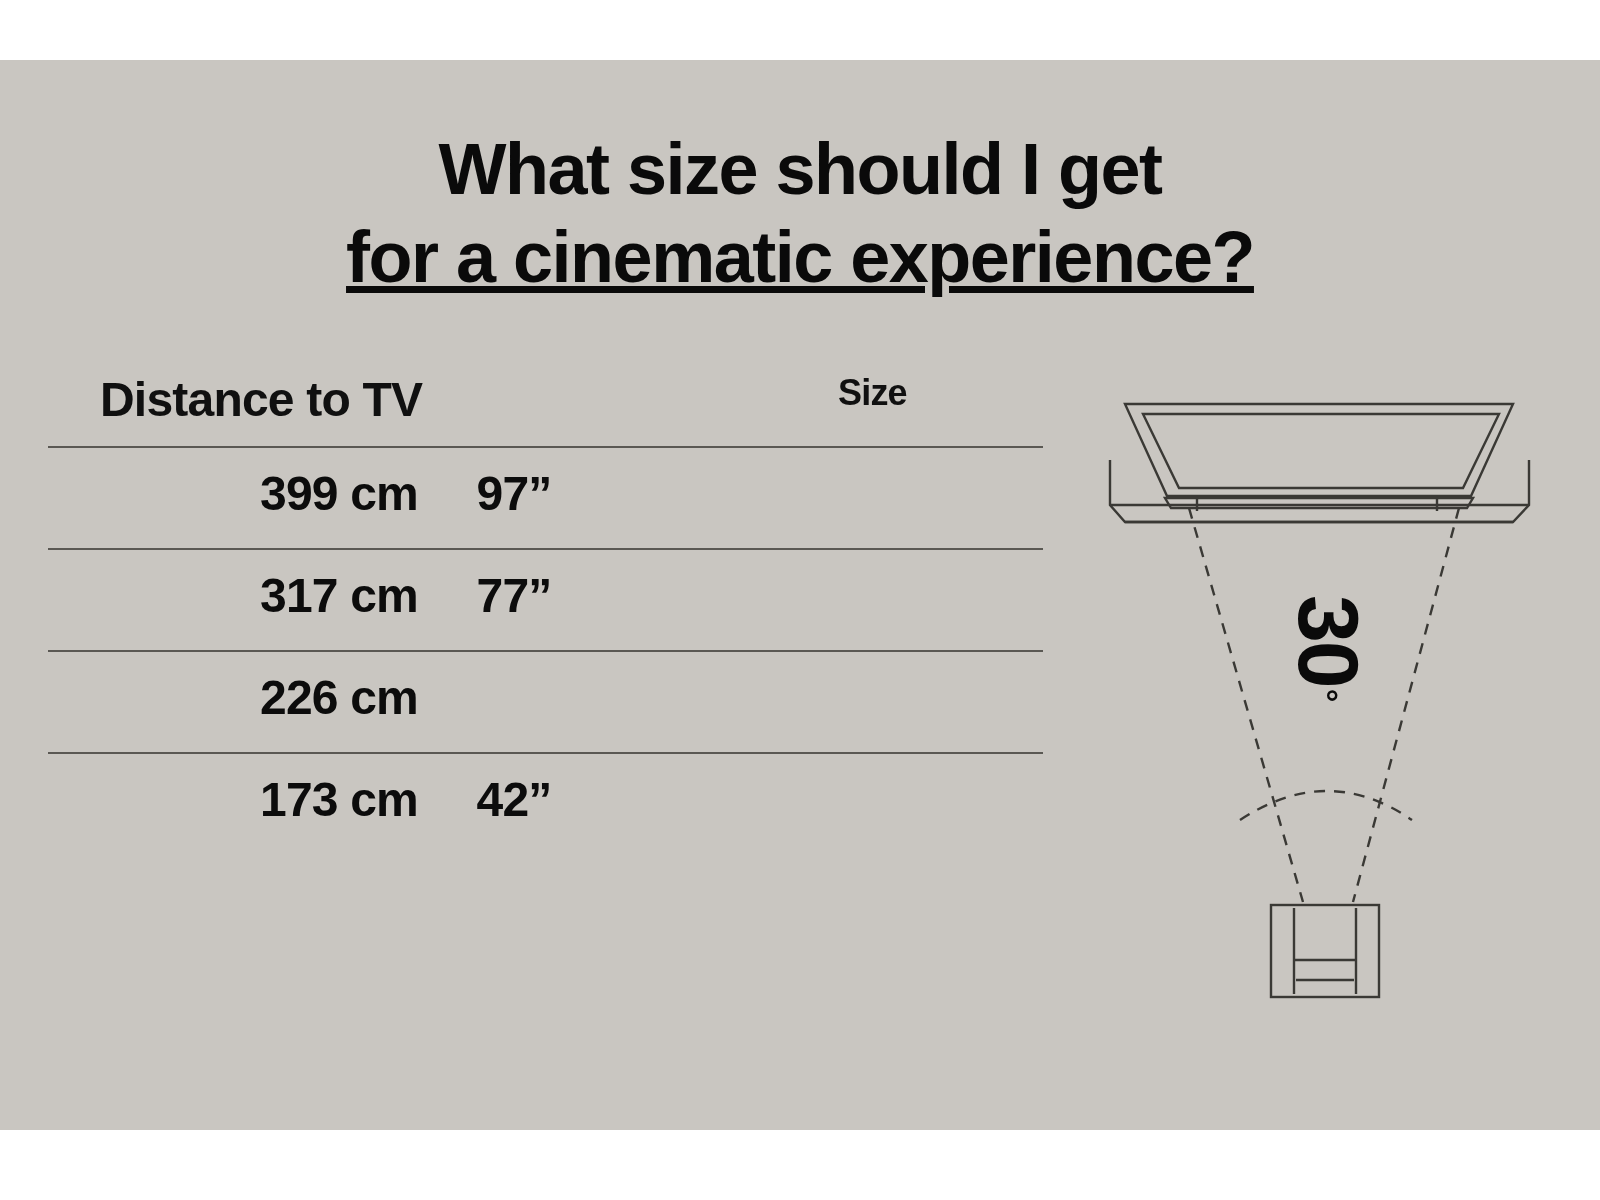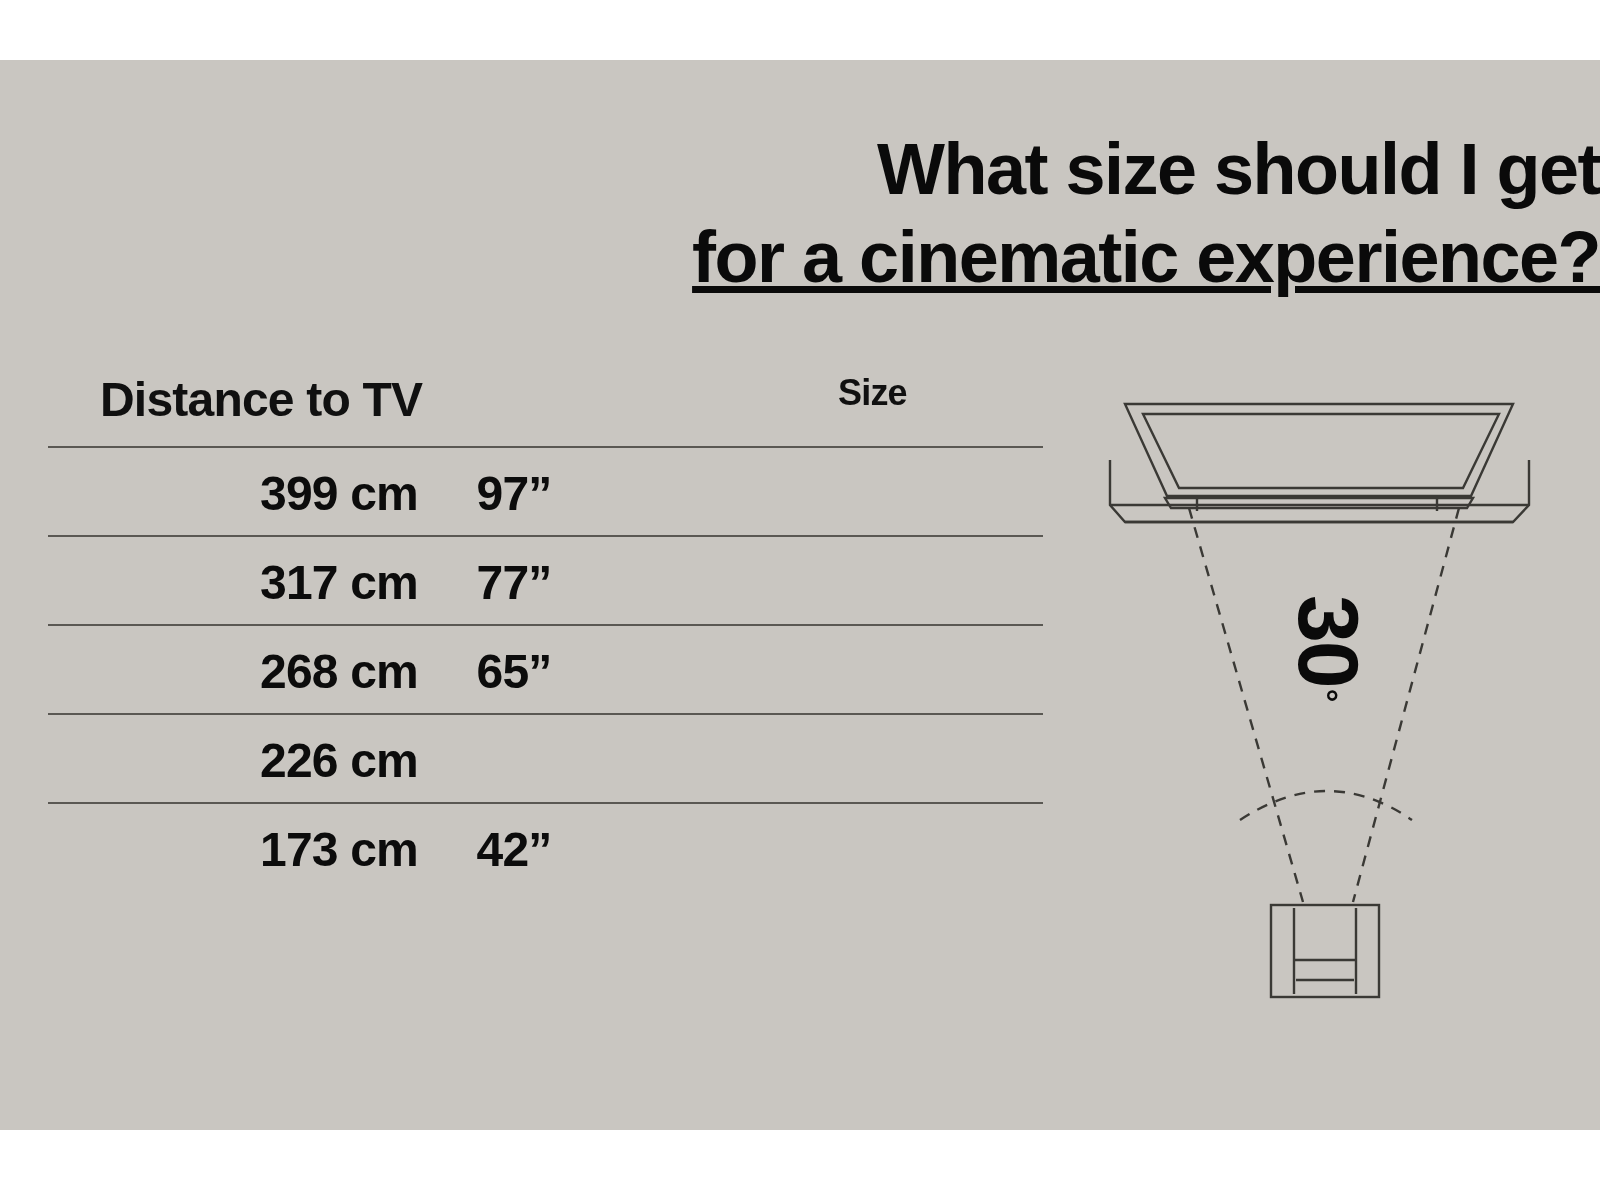--- a/index.html
+++ b/index.html
@@ -19,21 +19,21 @@
     position:absolute;
     left:0; top:60px;
     width:1600px; height:1070px;
     background:#c9c6c1;
   }
   
   #title {
     position:absolute;
     left:0; top:125px;
     width:1600px;
-    text-align:right;
+    text-align:center;
     color:#0a0a0a;
     font-family:"Liberation Sans", sans-serif;
     font-weight:bold;
     font-size:72px;
     line-height:88px;
     letter-spacing:-1.5px;
   }
   #title .l2 { display:block;text-decoration:underline; }
   
   #table-wrap {
@@ -50,21 +50,21 @@
     font-size:48px; font-weight:bold;
     color:#101010; letter-spacing:-0.8px;margin-left:38px;
   }
   .t-head .h-size {
     position:absolute; left:790px; top:0;
     font-size:36px; font-weight:bold;
     color:#101010; letter-spacing:-0.8px;
   }
   .t-row {
     position:relative;
-    height:89px;
+    height:102px;
     border-top:2px solid #5a5853;
   }
   .t-row .c-dist {
     position:absolute;
     left:0; top:18px;
     width:370px;
     text-align:right;
     font-size:48px; font-weight:bold;
     color:#0c0c0c; letter-spacing:-0.8px;
   }
@@ -129,24 +129,20 @@
       <div class="c-dist">399 cm</div>
       <div class="c-size">97”</div>
     </div>
 
 
     <div class="t-row">
       <div class="c-dist">317 cm</div>
       <div class="c-size">77”</div>
     </div>
 
-    <div class="t-row">
-      <div class="c-dist">268 cm</div>
-      <div class="c-size">65”</div>
-    </div>
 
     <div class="t-row">
       <div class="c-dist">226 cm</div>
     </div>
 
     <div class="t-row">
       <div class="c-dist">173 cm</div>
       <div class="c-size">42”</div>
     </div>
 

